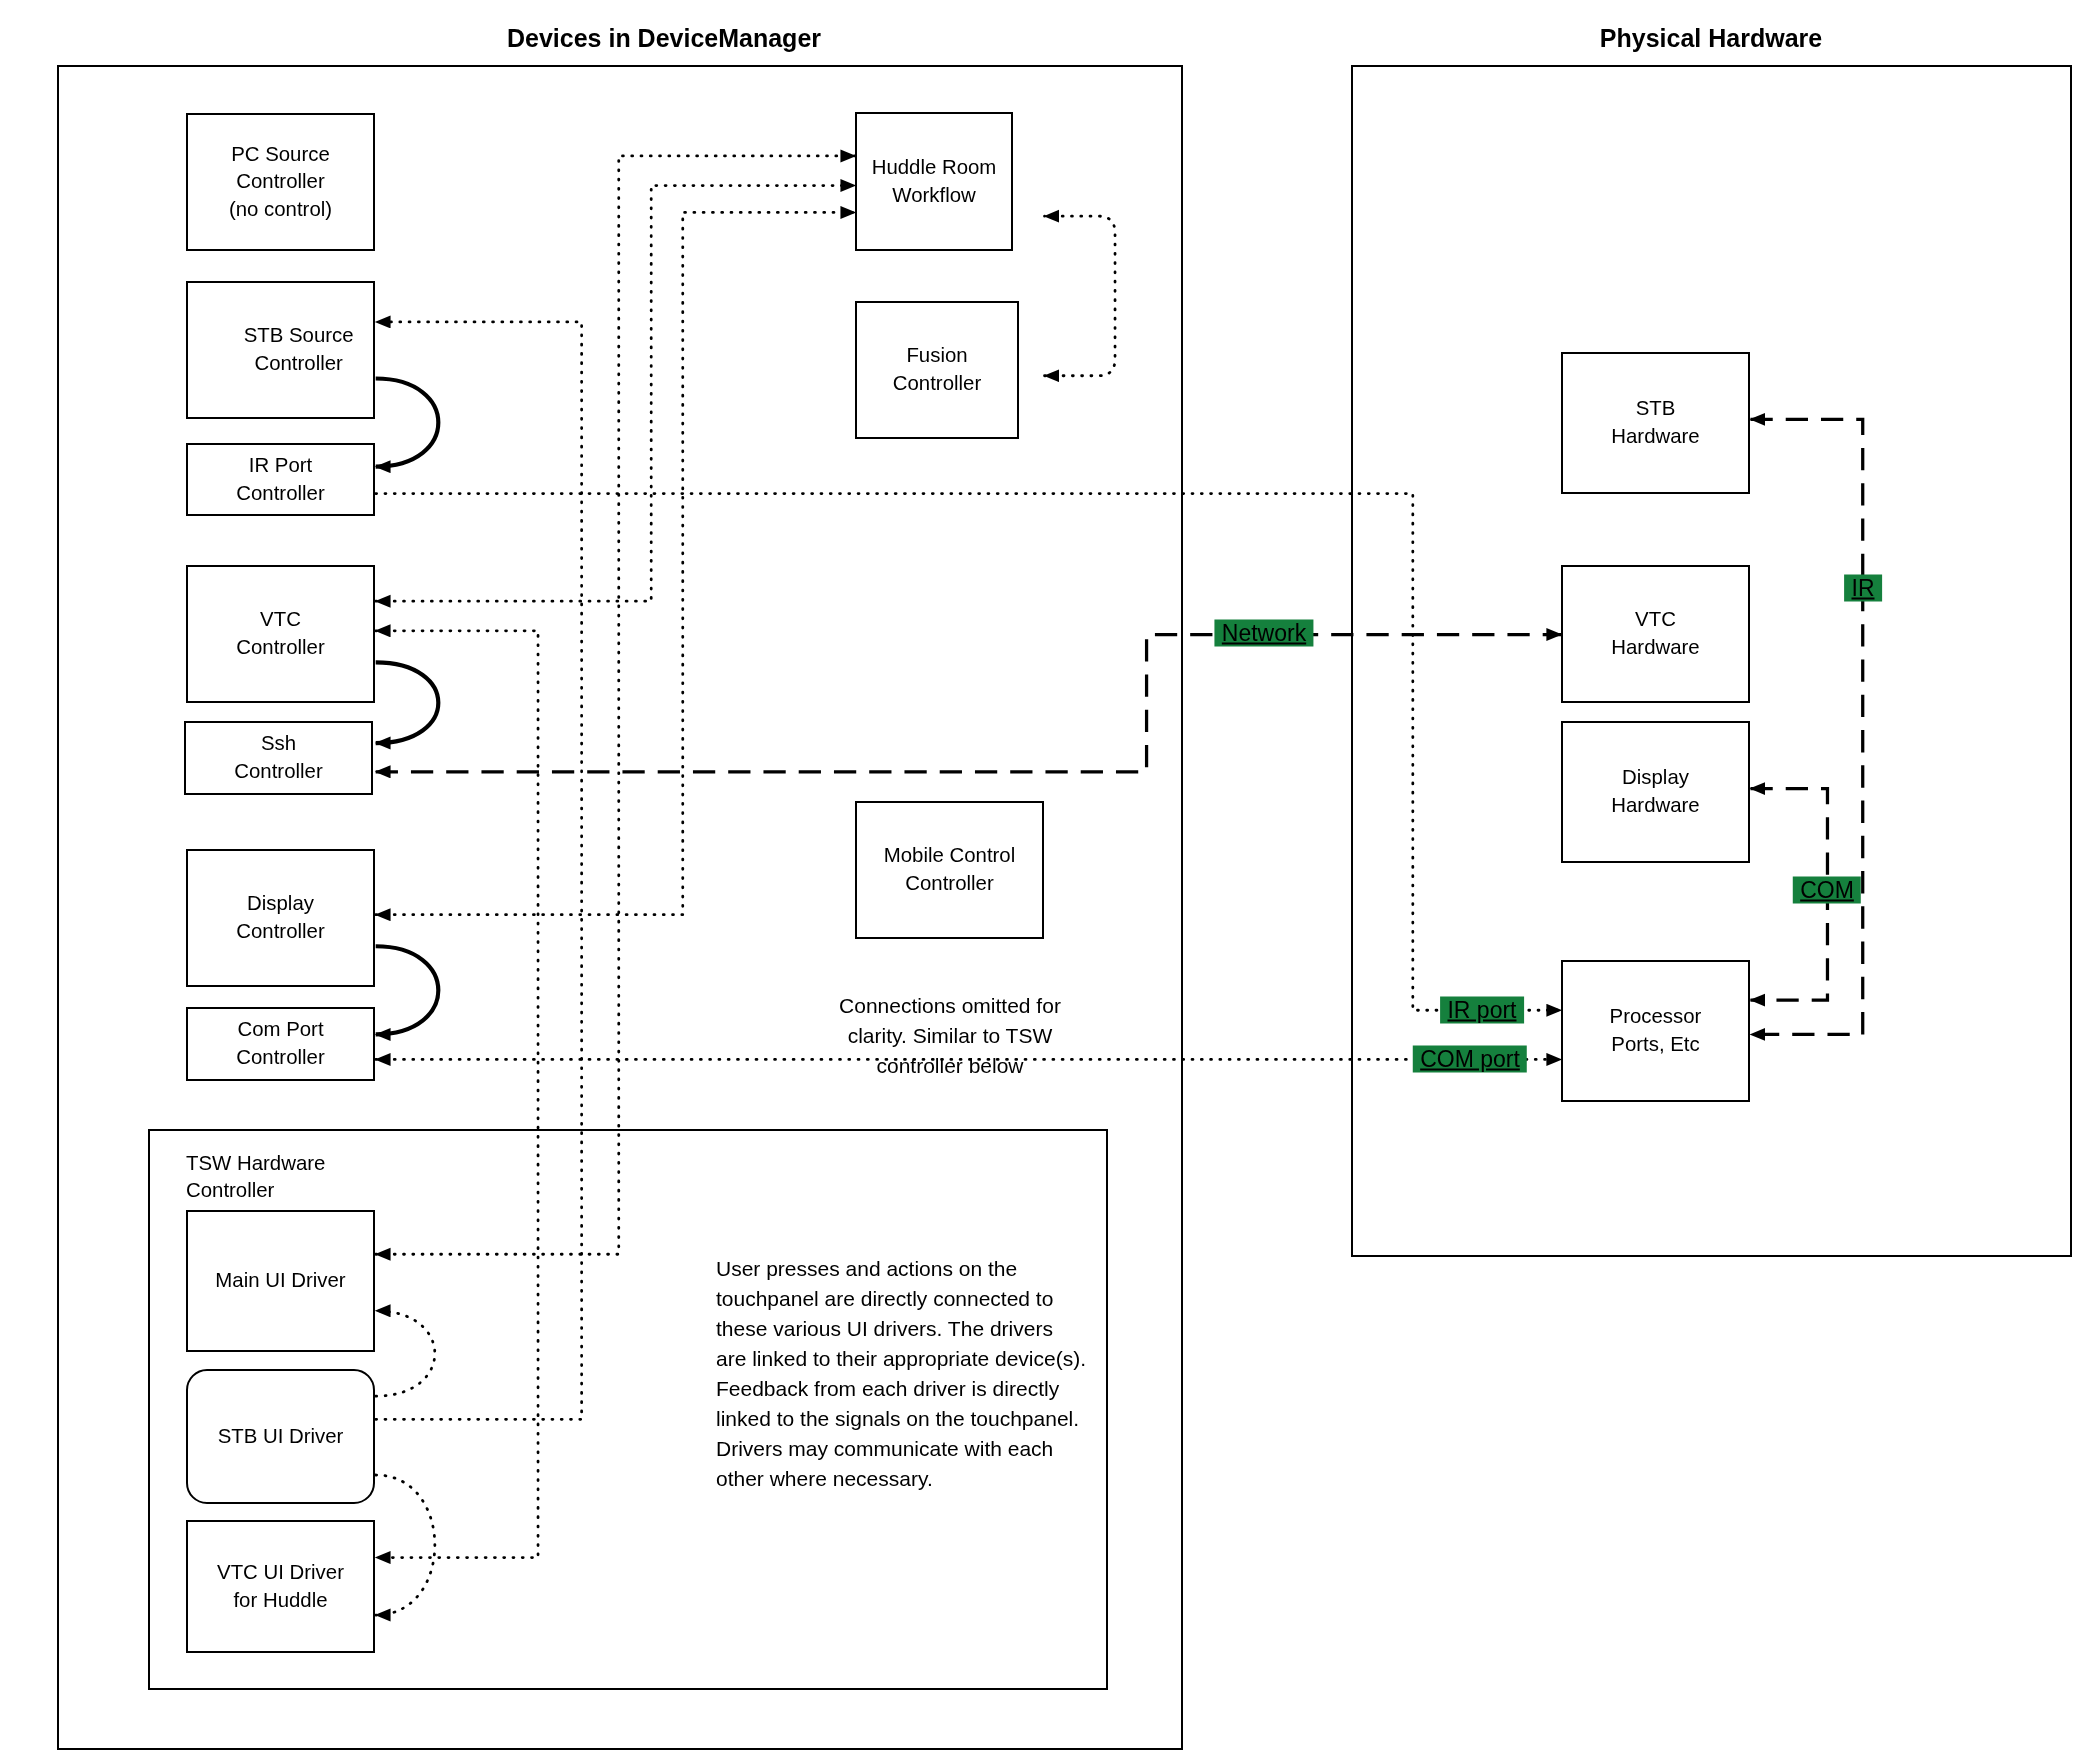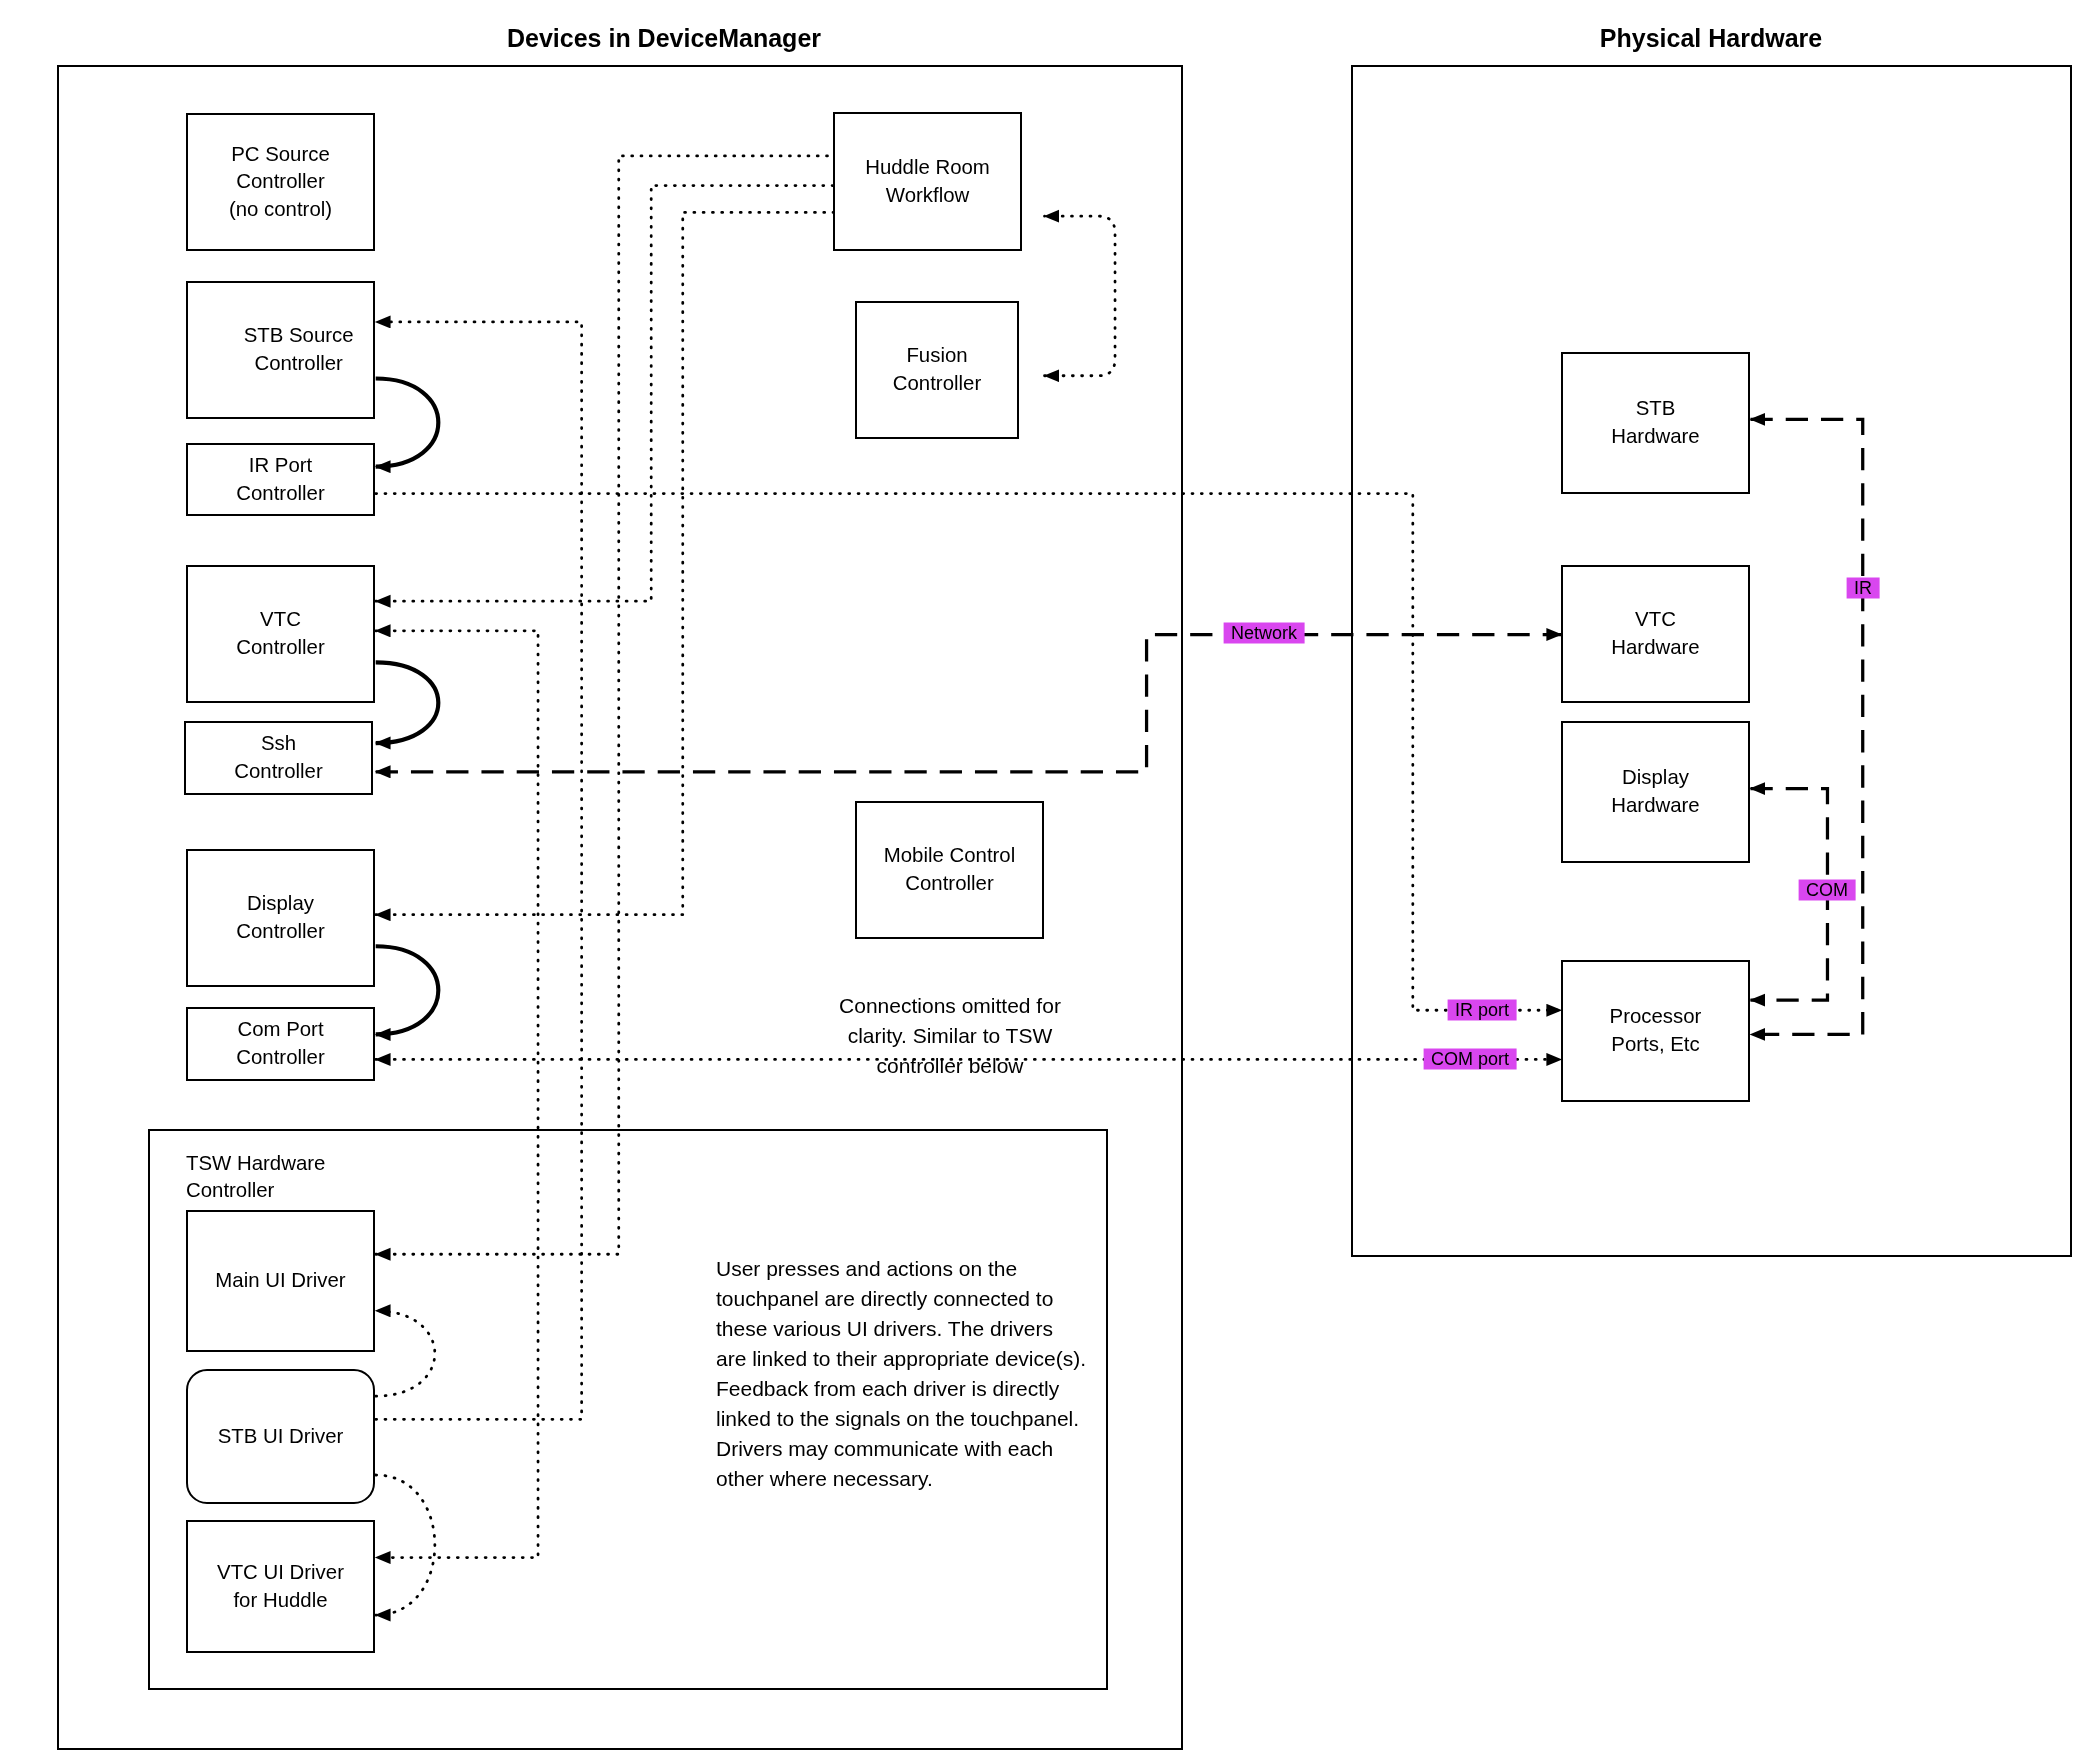--- a/index.html
+++ b/index.html
@@ -39,26 +39,27 @@
   }
   .title{
     position:absolute;
     font-weight:bold;
     font-size:25px;
     transform:translateX(-50%);
     white-space:nowrap;
   }
   .line-label{
     position:absolute;
-    background:#d946ef;
-    font-size:18px;
+    background:#15803d;
+    font-size:23px;
     padding:0 7.4px;
     transform:translate(-50%,-50%);
     white-space:nowrap;
     z-index:3;
+    text-decoration:underline;
   }
   .annotation{
     position:absolute;
     font-size:21px;
     line-height:1.43;
     white-space:pre-line;
   }
   .annotation.centered{ text-align:center; }
   .tsw-label{
     position:absolute;
@@ -131,21 +132,21 @@
   <div class="box" style="left:186px; top:443px; width:189px; height:73px;">IR Port
 Controller</div>
   <div class="box" style="left:186px; top:565px; width:189px; height:138px;">VTC
 Controller</div>
   <div class="box" style="left:184px; top:721px; width:189px; height:74px;">Ssh
 Controller</div>
   <div class="box" style="left:186px; top:849px; width:189px; height:138px;">Display
 Controller</div>
   <div class="box" style="left:186px; top:1007px; width:189px; height:74px;">Com Port
 Controller</div>
-  <div class="box" style="left:833px; top:112px; width:189px; height:139px;">Huddle Room
+  <div class="box" style="left:855px; top:112px; width:158px; height:139px;">Huddle Room
 Workflow</div>
   <div class="box" style="left:855px; top:301px; width:164px; height:138px;">Fusion
 Controller</div>
   <div class="box" style="left:855px; top:801px; width:189px; height:138px;">Mobile Control
 Controller</div>
   <div class="annotation centered" style="left:811px; top:955px; width:278px;margin-top:36px;">Connections omitted for
 clarity. Similar to TSW
 controller below</div>
 
   <div class="box" style="left:186px; top:1210px; width:189px; height:142px;">Main UI Driver</div>

